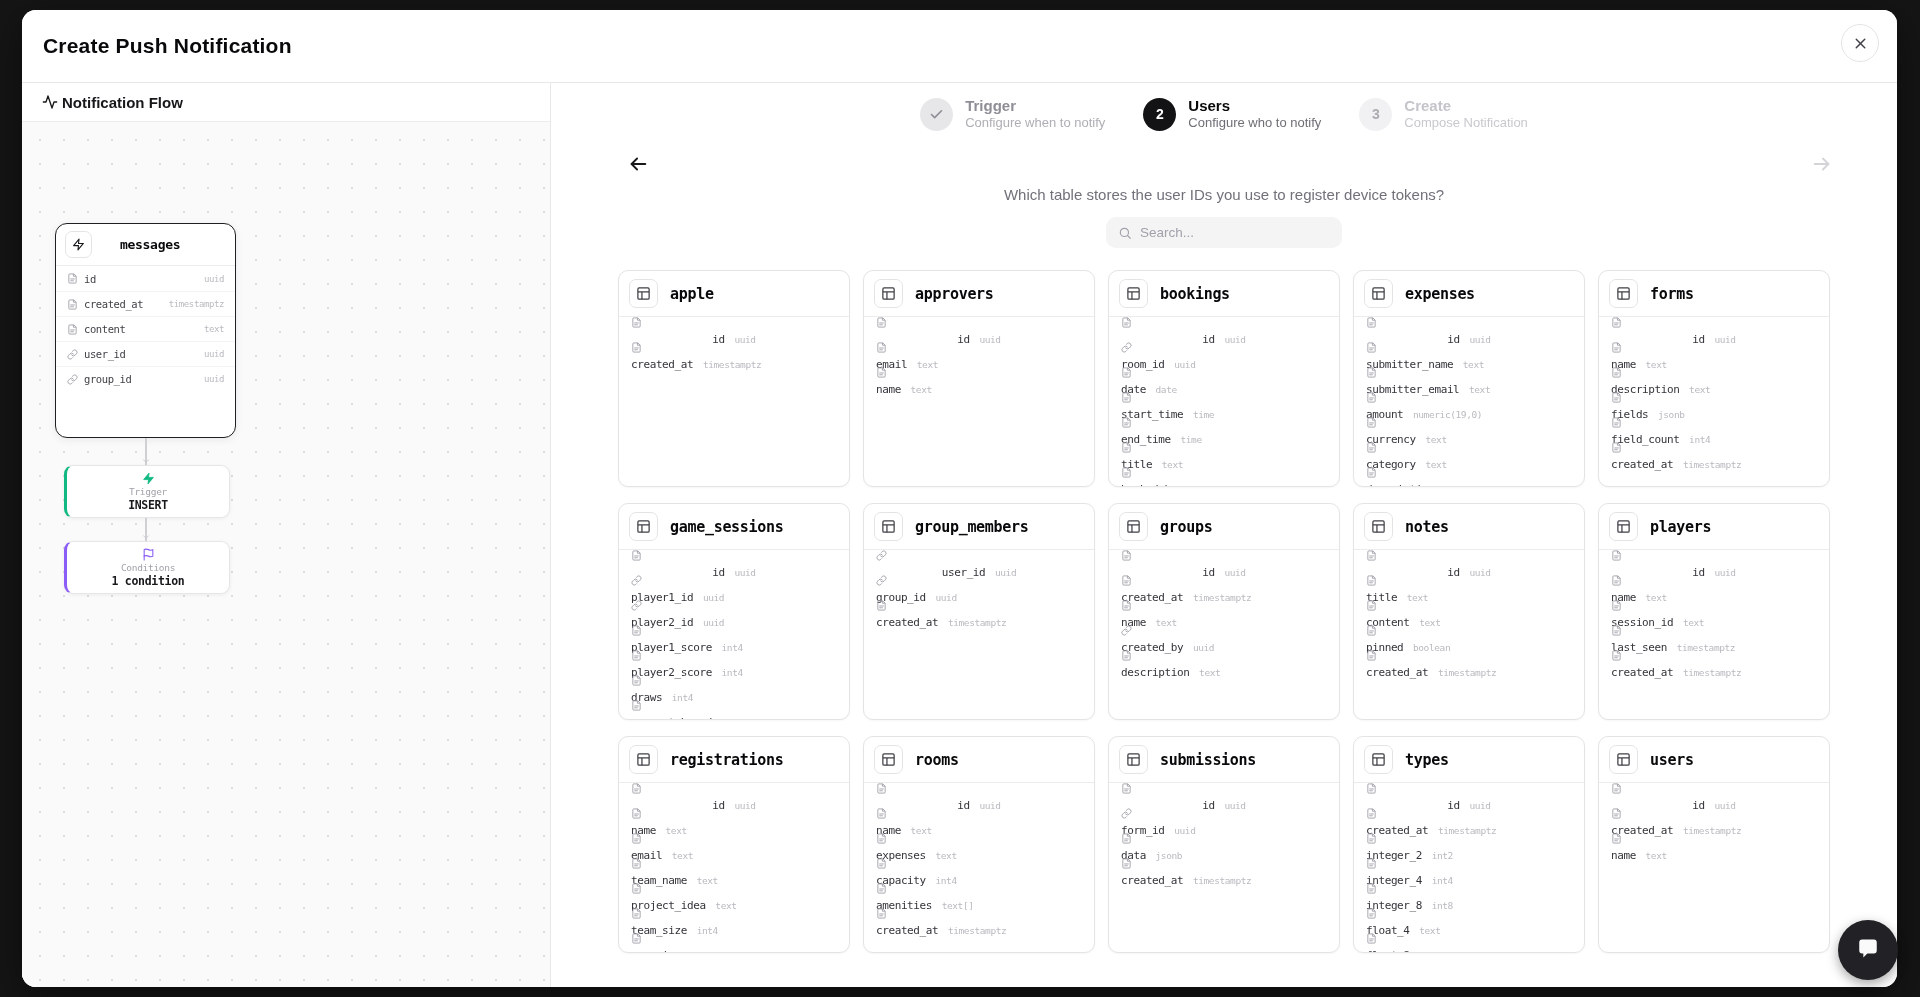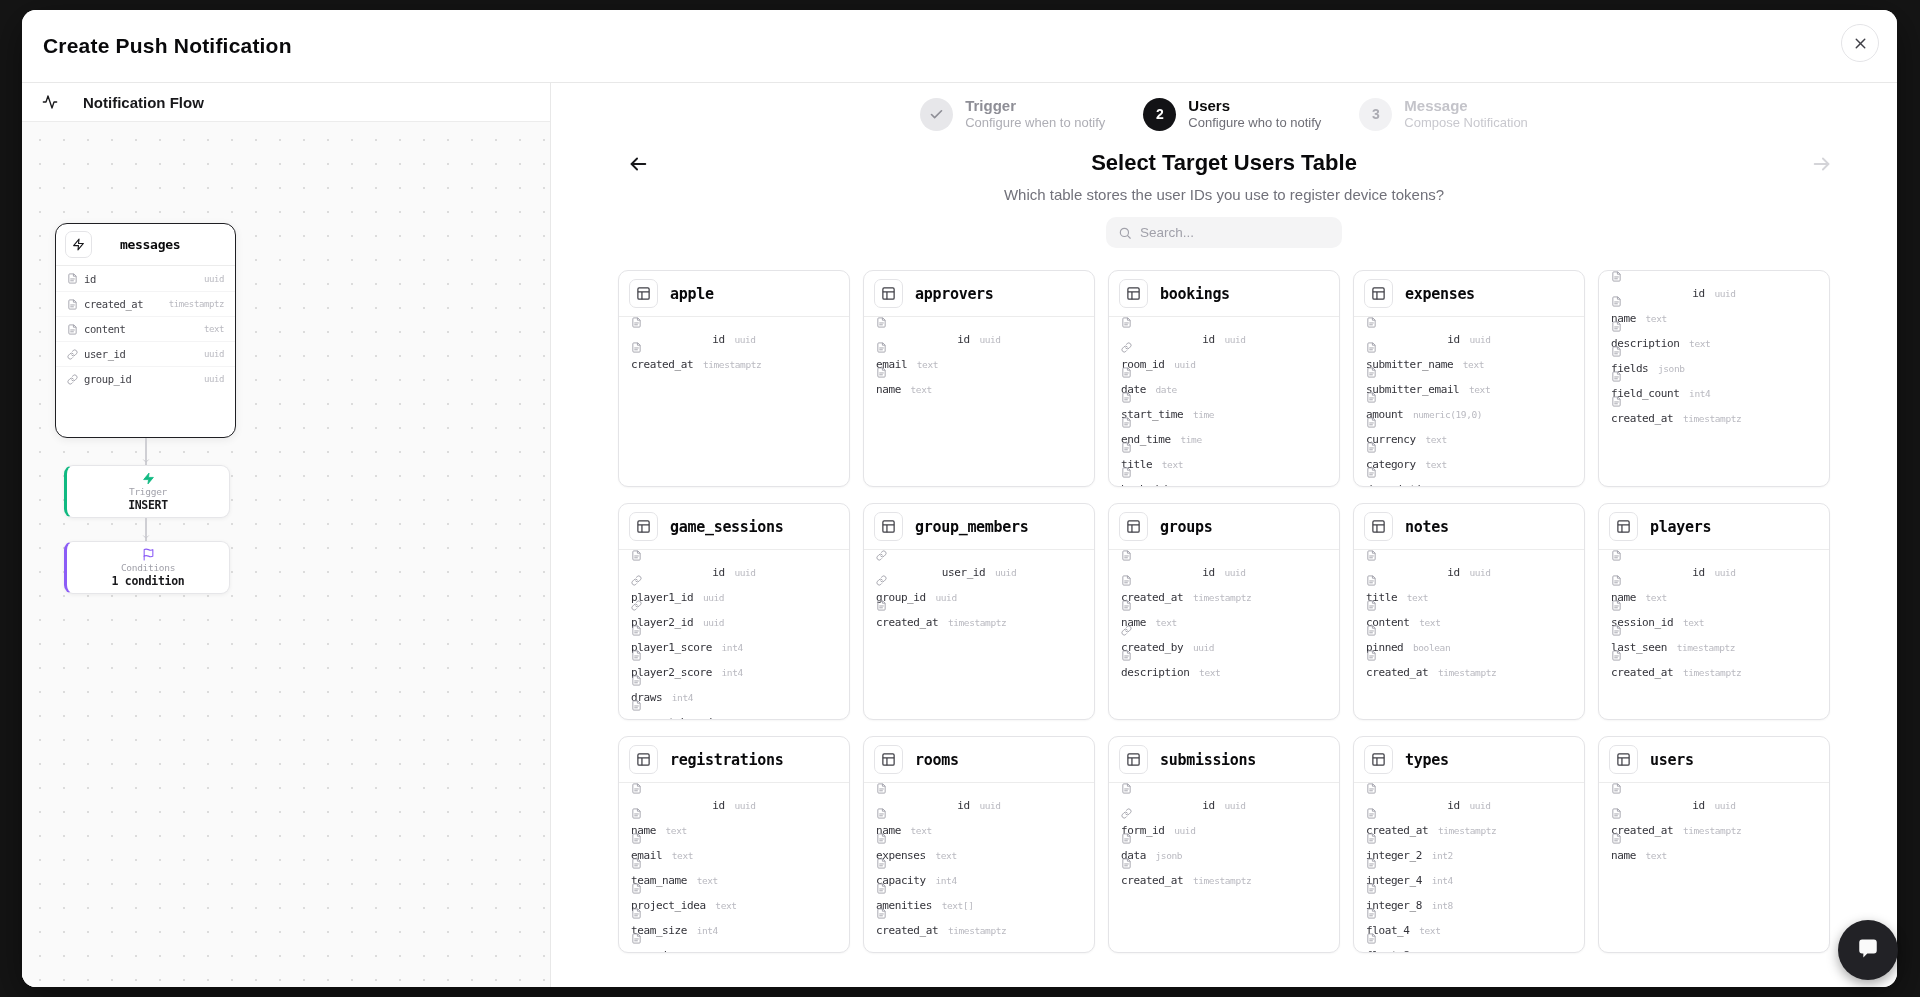--- a/index.html
+++ b/index.html
@@ -15,21 +15,21 @@
                   border-bottom:1px solid #e8e8e8; background:#fff; z-index:5; }
   .modal-title { position:absolute; left:21px; top:24px; font-size:21px; font-weight:700; color:#09090b; letter-spacing:.2px; }
   .close-btn { position:absolute; right:18px; top:14px; width:38px; height:38px; border-radius:50%;
                border:1px solid #e4e4e7; background:#fff; display:flex; align-items:center; justify-content:center;
                color:#3f3f46; cursor:pointer; }
 
   
   .flow-panel { position:absolute; left:0; top:73px; width:529px; bottom:0;
                 border-right:1px solid #e8e8e8; background:#fff; }
   .flow-panel-header { height:39px; border-bottom:1px solid #ececec; display:flex; align-items:center;
-                       padding:0 20px; gap:25px; color:#18181b; }
+                       padding:0 20px; gap:4px; color:#18181b; }
   .flow-panel-header .label { font-size:15px; font-weight:700; }
   .flow-canvas { position:absolute; left:0; top:39px; right:0; bottom:0; background:#fafafa;
                  background-image:radial-gradient(#dcdcdc 1.2px, transparent 1.3px);
                  background-size:24px 24px; background-position:6px 6px; }
 
   .table-node { position:absolute; left:33px; top:101px; width:181px; height:215px;
                 background:#fff; border:1.5px solid #1f1f23; border-radius:12px;
                 box-shadow:0 2px 8px rgba(0,0,0,.07); overflow:hidden; }
   .table-node-header { display:flex; align-items:center; gap:28px; padding:7px 9px; border-bottom:1px solid #ececec; }
   .node-icon-box { width:27px; height:27px; border:1px solid #e4e4e7; border-radius:7px;
@@ -306,42 +306,41 @@
       <div class="step active">
         <div class="step-circle">2</div>
         <div class="step-texts">
           <div class="st">Users</div>
           <div class="ss">Configure who to notify</div>
         </div>
       </div>
       <div class="step next">
         <div class="step-circle">3</div>
         <div class="step-texts">
-          <div class="st">Message</div>
+          <div class="st">Create</div>
           <div class="ss">Compose Notification</div>
         </div>
       </div>
     </div>
 
     <div class="nav-arrow nav-back">
       <span>
           <svg width="22" height="22">
             <use href="#i-arrow-left"></use>
           </svg>
         </span>
     </div>
     <div class="nav-arrow nav-fwd">
       <span>
           <svg width="22" height="22">
             <use href="#i-arrow-right"></use>
           </svg>
         </span>
     </div>
 
-    <div class="page-title">Select Target Users Table</div>
     <div class="page-subtitle">Which table stores the user IDs you use to register device tokens?</div>
 
     <div class="search-box">
       <span class="sicon">
           <svg width="14" height="14">
             <use href="#i-search"></use>
           </svg>
         </span>
       <input type="text" placeholder="Search..." style="">
     </div>
@@ -560,20 +559,28 @@
                 <svg width="11" height="11">
                   <use href="#i-doc"></use>
                 </svg>
               </span>
     <span class="fname">description</span>
     <span class="ftype">text</span>
   </div>
           </div>
   </div>
         <div class="tcard mono">
+    <div class="tcard-header">
+      <span class="tcard-icon-box">
+              <svg width="15" height="15">
+                <use href="#i-table"></use>
+              </svg>
+            </span>
+      <span class="tcard-title">forms</span>
+    </div>
     <div class="trows">
             <div class="frow">
     <span class="ficon">
                 <svg width="11" height="11">
                   <use href="#i-doc"></use>
                 </svg>
               </span>
     <span class="fname">id</span>
     <span class="ftype">uuid</span>
   </div>

